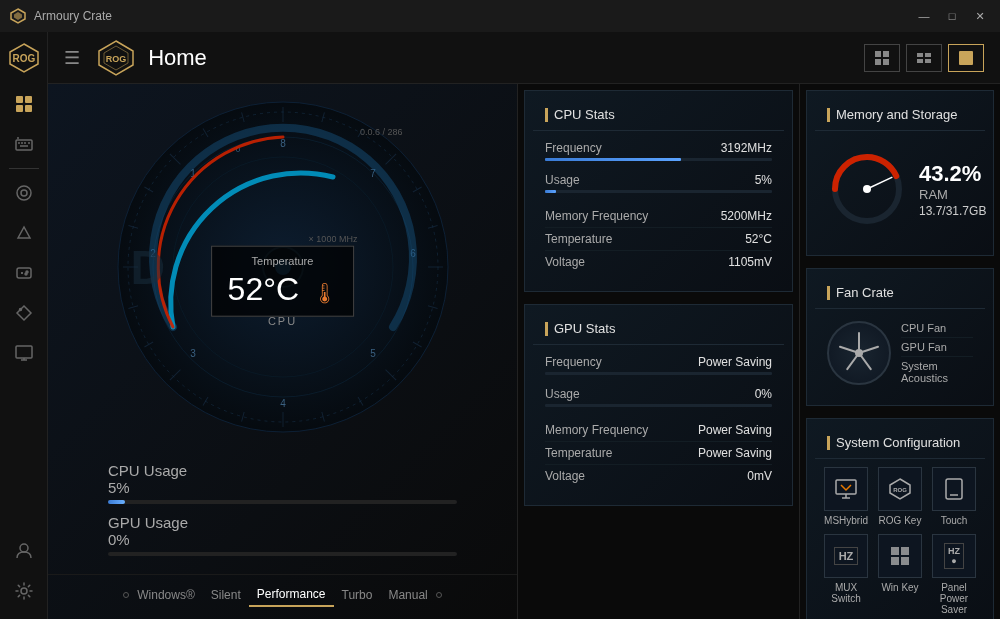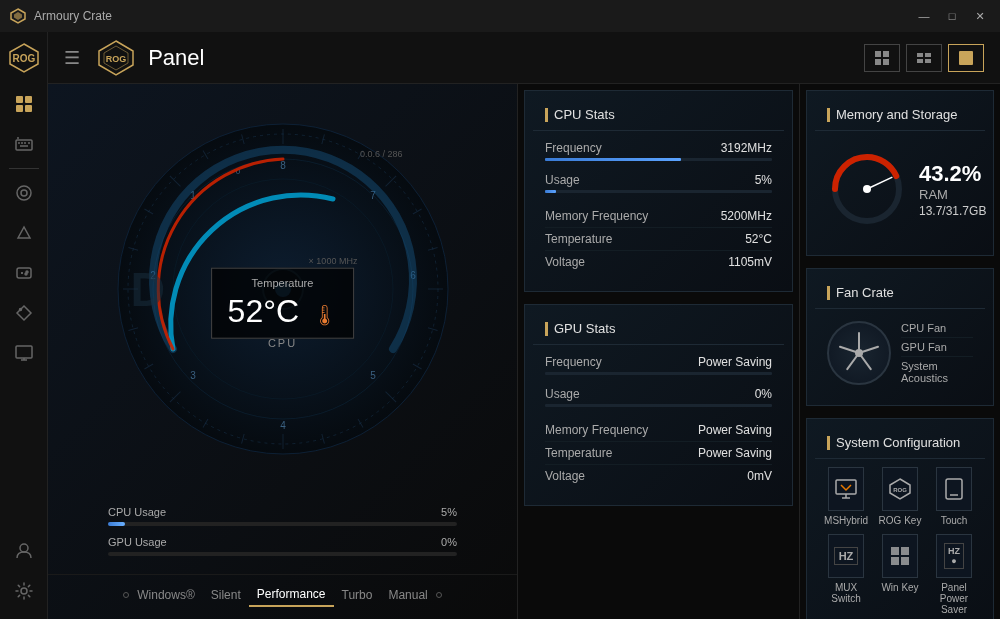--- a/index.html
+++ b/index.html
@@ -250,23 +250,24 @@
     
     .bottom-stats {
       padding: 12px 60px 8px 60px;
     }
     .stat-row {
       margin-bottom: 10px;
     }
     .stat-label-row {
       display: flex;
       justify-content: space-between;
-      font-size: 11px;
+      font-size: 15px;
       color: #aaa;
       margin-bottom: 4px;
+      flex-direction: column;
     }
     .stat-bar {
       height: 4px;
       background: #222;
       border-radius: 2px;
       position: relative;
     }
     .stat-bar-fill {
       height: 100%;
       background: linear-gradient(90deg, #3a7bd5, #6ab0ff);
@@ -476,21 +477,21 @@
       padding: 8px;
     }
     .sys-config-item {
       display: flex;
       flex-direction: column;
       align-items: center;
       gap: 4px;
       cursor: pointer;
     }
     .sys-config-icon {
-      width: 36px;
+      width: 44px;
       height: 44px;
       border: 1px solid #2a3540;
       background: #0d1520;
       display: flex;
       align-items: center;
       justify-content: center;
       font-size: 18px;
       color: #aaa;
     }
     .sys-config-label {
@@ -596,21 +597,21 @@
 
   <div class="content">
 
     <div class="header">
       <span class="header-menu">☰</span>
       <svg class="header-rog-logo" width="40" height="40" viewBox="0 0 40 40">
         <polygon points="20,3 37,13 37,27 20,37 3,27 3,13" fill="none" stroke="#c8a45a" stroke-width="1.5"></polygon>
         <polygon points="20,8 32,15 32,25 20,32 8,25 8,15" fill="none" stroke="#c8a45a" stroke-width="1" opacity="0.5"></polygon>
         <text x="20" y="24" text-anchor="middle" fill="#c8a45a" font-size="9" font-weight="bold">ROG</text>
       </svg>
-      <span class="header-title">Panel</span>
+      <span class="header-title">Home</span>
       <div class="header-view-btns">
         <button class="view-btn">
           <svg width="16" height="16" viewBox="0 0 16 16" fill="currentColor">
             <rect x="1" y="1" width="6" height="6"></rect>
               <rect x="9" y="1" width="6" height="6"></rect>
             <rect x="1" y="9" width="6" height="6"></rect>
               <rect x="9" y="9" width="6" height="6"></rect>
           </svg>
         </button>
         <button class="view-btn">

